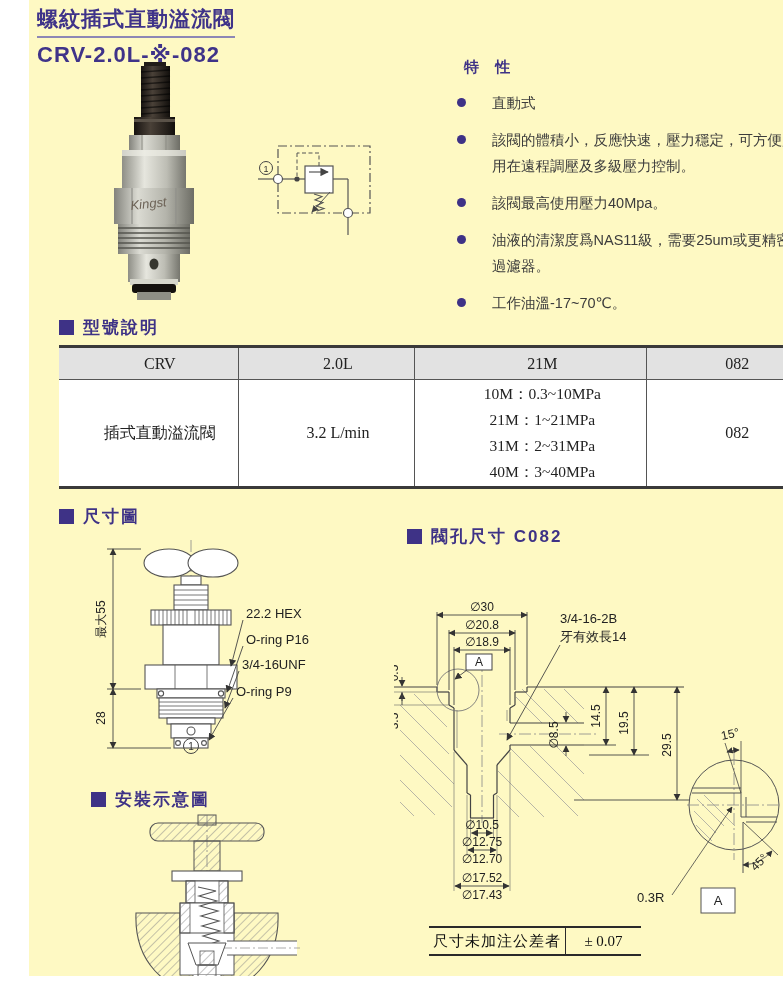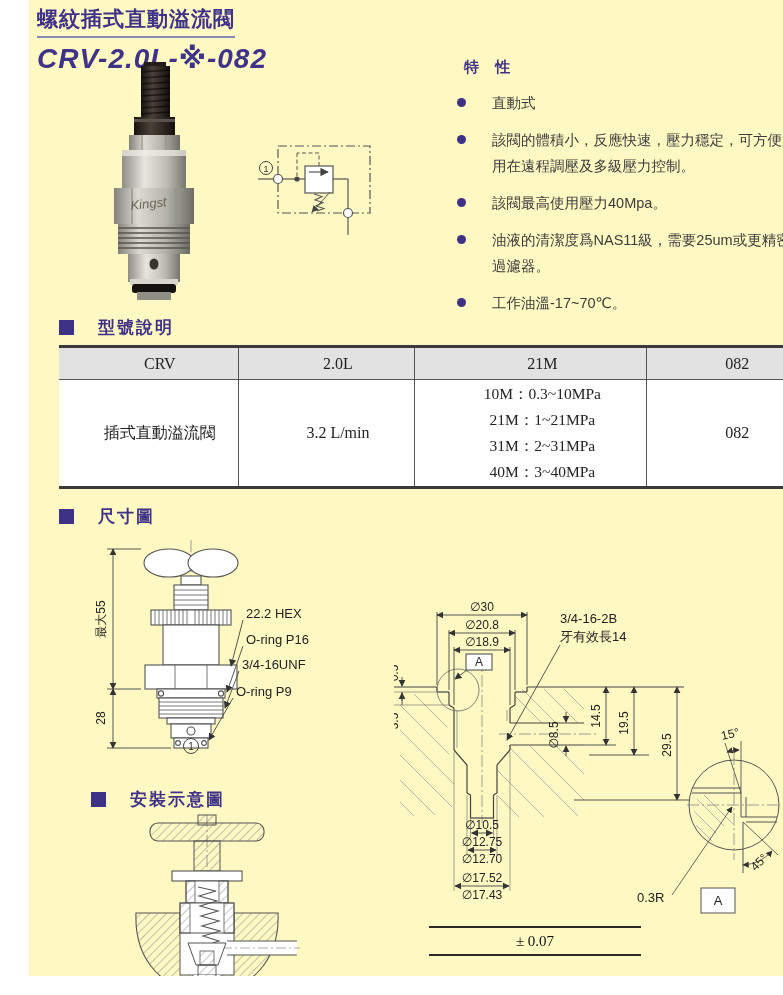--- a/index.html
+++ b/index.html
@@ -2,23 +2,23 @@
 <html><head>
 <meta charset="utf-8">
 <style>
   html,body{margin:0;padding:0;background:#ffffff;}
   #page{position:relative;width:783px;height:976px;background:#fef9c3;overflow:hidden;
         font-family:"Liberation Sans","DejaVu Sans",sans-serif;color:#333;margin-left:29px;}
   .abs{position:absolute;}
   
   .doc-title{font-size:21px;font-weight:bold;color:#3f3389;letter-spacing:1px;
              padding-bottom:3px;border-bottom:2px solid #8d87b5;display:inline-block;}
-  .doc-model{font-size:28px;font-weight:bold;color:#3f3389;letter-spacing:1px;margin-top:4px;font-style:italic;}
+  .doc-model{font-size:22px;font-weight:bold;color:#3f3389;letter-spacing:1px;margin-top:4px;}
   
-  .sec-head{display:flex;align-items:center;gap:24px;}
+  .sec-head{display:flex;align-items:center;gap:9px;}
   .sec-sq{width:15px;height:15px;background:#3e3286;flex:none;}
   .sec-txt{font-size:17px;font-weight:bold;color:#3e3286;letter-spacing:2px;}
   
   .feat-head{font-size:15px;font-weight:bold;color:#3e3286;letter-spacing:6px;}
   .feat-list{width:352px;}
   .feat-item{display:flex;gap:26px;margin-bottom:11px;font-size:14.5px;line-height:26px;color:#3c3c3c;}
   .feat-dot{width:9px;height:9px;border-radius:50%;background:#3e3286;flex:none;margin-top:8px;}
   
   .mtable{width:745px;border-top:3px solid #3a3a3a;border-bottom:3px solid #3a3a3a;
           border-collapse:collapse;font-family:"Liberation Serif","DejaVu Serif",serif;}
@@ -262,20 +262,24 @@
     <text class="dimtxt" x="24" y="83" text-anchor="middle" transform="rotate(-90 24 83)">最大55</text>
     <text class="dimtxt" x="24" y="182" text-anchor="middle" transform="rotate(-90 24 182)">28</text>
     <text class="ldrtxt" x="165" y="82">22.2 HEX</text>
     <text class="ldrtxt" x="165" y="108">O-ring P16</text>
     <text class="ldrtxt" x="161" y="133">3/4-16UNF</text>
     <text class="ldrtxt" x="155" y="160">O-ring P9</text>
     <circle cx="110" cy="210" r="7.5" fill="none" stroke="#444" stroke-width="1"></circle>
     <text x="110" y="214" text-anchor="middle" font-size="10" fill="#333">1</text>
   </svg>
 
+  <div class="abs sec-head" style="left:378px;top:525px;">
+    <span class="sec-sq"></span>
+    <span class="sec-txt">閥孔尺寸 C082</span>
+  </div>
   <svg class="abs" style="left:365px;top:555px;" width="418" height="400" viewBox="0 0 418 400">
     <defs>
       <marker id="mC" viewBox="0 0 10 10" refX="9" refY="5" markerWidth="8" markerHeight="8" orient="auto-start-reverse">
         <path d="M0,0L10,5L0,10z" fill="#333"></path>
         </marker>
     </defs>
 
     <g stroke="#999" stroke-width="0.7">
       <line x1="20" y1="139" x2="53" y2="172"></line>
         <line x1="6" y1="150" x2="55" y2="199"></line>
@@ -424,20 +428,21 @@
       <path d="M349,310 A 42 42 0 0 0 378,296" fill="none" stroke="#444" stroke-width="0.8" marker-start="url(#mC)" marker-end="url(#mC)"></path>
       <text class="dimtxt" x="368" y="310" text-anchor="middle" transform="rotate(-45 368 310)">45°</text>
       <line x1="278" y1="340" x2="338" y2="252" stroke="#444" stroke-width="0.8" marker-end="url(#mC)"></line>
       <text class="ldrtxt" x="243" y="347">0.3R</text>
       <rect x="307" y="333" width="34" height="25" fill="#fff" stroke="#555" stroke-width="1"></rect>
       <text x="324" y="350" text-anchor="middle" font-size="13" fill="#222">A</text>
     </g>
   </svg>
 
   <div class="abs tol" style="left:400px;top:926px;">
+    <div class="tol-cell tol-l">尺寸未加注公差者</div>
     <div class="tol-cell tol-r">± 0.07</div>
   </div>
 
   <div class="abs sec-head" style="left:30px;top:788px;padding-left:32px;">
     <span class="sec-sq"></span>
     <span class="sec-txt">安裝示意圖</span>
   </div>
   <svg class="abs" style="left:93px;top:813px;" width="180" height="182" viewBox="0 0 180 182">
     <defs>
       <pattern id="hI" width="6" height="6" patternUnits="userSpaceOnUse" patternTransform="rotate(45)">

